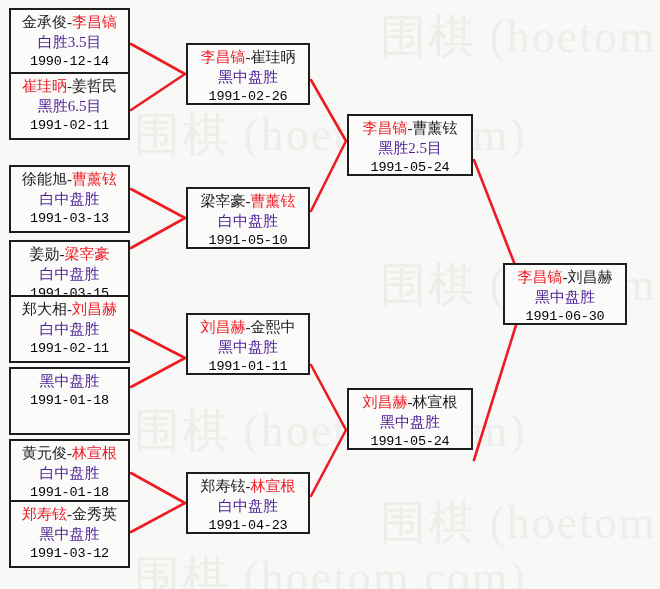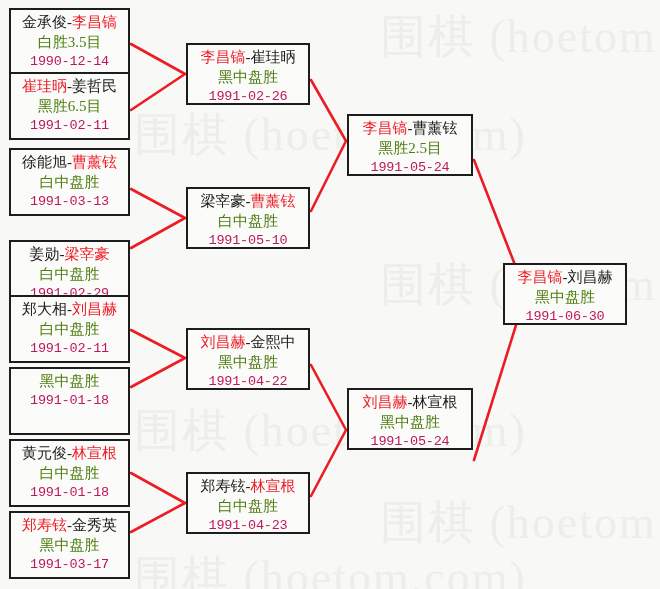--- a/index.html
+++ b/index.html
@@ -70,28 +70,28 @@
   .players {
     font-size: 15px;
     color: #1a1a1a;
     white-space: nowrap;
   }
   .players .sep {
     color: #1a1a1a;
   }
   .result {
     font-size: 15px;
-    color: #4d7c0f;
+    color: #4c1d95;
     white-space: nowrap;
   }
   .date {
     font-family: "Liberation Mono", "DejaVu Sans Mono", monospace;
     font-size: 13.5px;
     letter-spacing: -0.2px;
-    color: #be185d;
+    color: #000000;
     white-space: nowrap;
   }
   
   .col-r1 { left: 9px;   width: 121px; height: 68px; }
   .col-r2 { left: 186px; width: 124px; height: 62px; }
   .col-r3 { left: 347px; width: 126px; height: 62px; }
   .col-r4 { left: 503px; width: 124px; height: 62px; }
 </style>
 </head>
 <body>
@@ -129,64 +129,64 @@
   <div class="match col-r1" style="top:8px">
     <div class="players"><span class="pl">金承俊</span><span class="sep">-</span><span class="pr" style="color: rgb(236, 28, 36);">李昌镐</span></div>
     <div class="result">白胜3.5目</div>
     <div class="date">1990-12-14</div>
   </div>
   <div class="match col-r1" style="top:72px">
     <div class="players"><span class="pl" style="color: rgb(236, 28, 36);">崔珪昞</span><span class="sep">-</span><span class="pr">姜哲民</span></div>
     <div class="result">黑胜6.5目</div>
     <div class="date">1991-02-11</div>
   </div>
-  <div class="match col-r1" style="top:148px">
+  <div class="match col-r1" style="top:165px">
     <div class="players"><span class="pl">徐能旭</span><span class="sep">-</span><span class="pr" style="color: rgb(236, 28, 36);">曹薰铉</span></div>
     <div class="result">白中盘胜</div>
     <div class="date">1991-03-13</div>
   </div>
   <div class="match col-r1" style="top:240px">
     <div class="players"><span class="pl">姜勋</span><span class="sep">-</span><span class="pr" style="color: rgb(236, 28, 36);">梁宰豪</span></div>
     <div class="result">白中盘胜</div>
-    <div class="date">1991-02-29</div>
+    <div class="date">1991-03-15</div>
   </div>
   <div class="match col-r1" style="top:295px">
     <div class="players"><span class="pl">郑大相</span><span class="sep">-</span><span class="pr" style="color: rgb(236, 28, 36);">刘昌赫</span></div>
     <div class="result">白中盘胜</div>
     <div class="date">1991-02-11</div>
   </div>
   <div class="match col-r1" style="top:367px">
     <div class="result">黑中盘胜</div>
     <div class="date">1991-01-18</div>
   </div>
   <div class="match col-r1" style="top:439px">
     <div class="players"><span class="pl">黄元俊</span><span class="sep">-</span><span class="pr" style="color: rgb(236, 28, 36);">林宣根</span></div>
     <div class="result">白中盘胜</div>
     <div class="date">1991-01-18</div>
   </div>
-  <div class="match col-r1" style="top:511px">
+  <div class="match col-r1" style="top:500px">
     <div class="players"><span class="pl" style="color: rgb(236, 28, 36);">郑寿铉</span><span class="sep">-</span><span class="pr">金秀英</span></div>
     <div class="result">黑中盘胜</div>
-    <div class="date">1991-03-17</div>
+    <div class="date">1991-03-12</div>
   </div>
 
   <div class="match col-r2" style="top:43px">
     <div class="players"><span class="pl" style="color: rgb(236, 28, 36);">李昌镐</span><span class="sep">-</span><span class="pr">崔珪昞</span></div>
     <div class="result">黑中盘胜</div>
     <div class="date">1991-02-26</div>
   </div>
   <div class="match col-r2" style="top:187px">
     <div class="players"><span class="pl">梁宰豪</span><span class="sep">-</span><span class="pr" style="color: rgb(236, 28, 36);">曹薰铉</span></div>
     <div class="result">白中盘胜</div>
     <div class="date">1991-05-10</div>
   </div>
-  <div class="match col-r2" style="top:328px">
+  <div class="match col-r2" style="top:313px">
     <div class="players"><span class="pl" style="color: rgb(236, 28, 36);">刘昌赫</span><span class="sep">-</span><span class="pr">金熙中</span></div>
     <div class="result">黑中盘胜</div>
-    <div class="date">1991-04-22</div>
+    <div class="date">1991-01-11</div>
   </div>
   <div class="match col-r2" style="top:472px">
     <div class="players"><span class="pl">郑寿铉</span><span class="sep">-</span><span class="pr" style="color: rgb(236, 28, 36);">林宣根</span></div>
     <div class="result">白中盘胜</div>
     <div class="date">1991-04-23</div>
   </div>
 
   <div class="match col-r3" style="top:114px">
     <div class="players"><span class="pl" style="color: rgb(236, 28, 36);">李昌镐</span><span class="sep">-</span><span class="pr">曹薰铉</span></div>
     <div class="result">黑胜2.5目</div>

